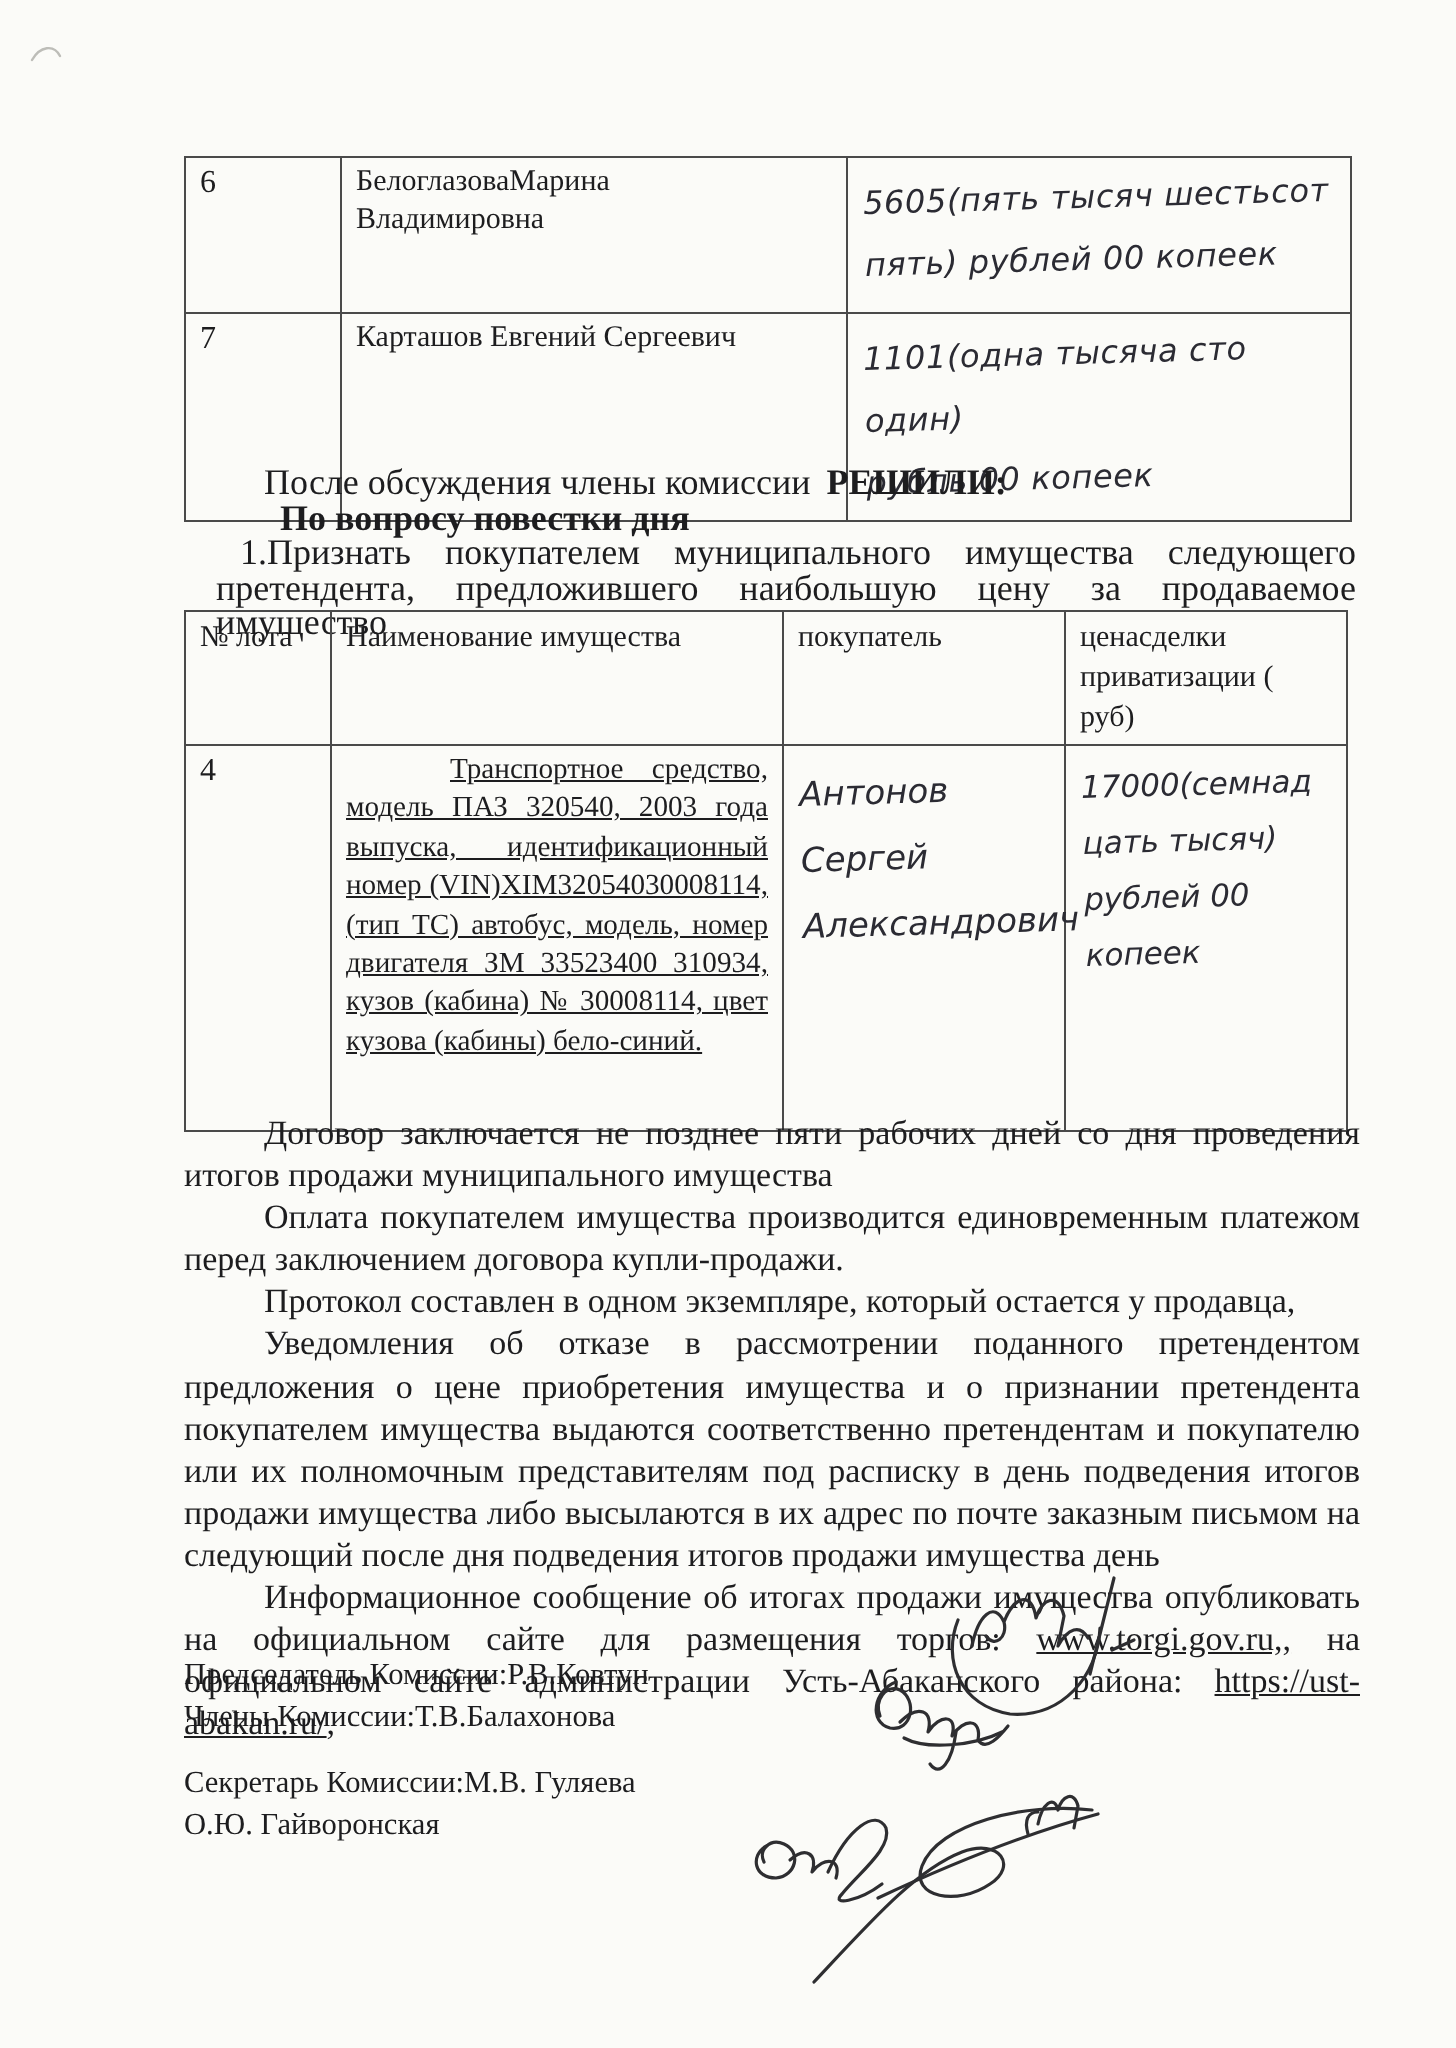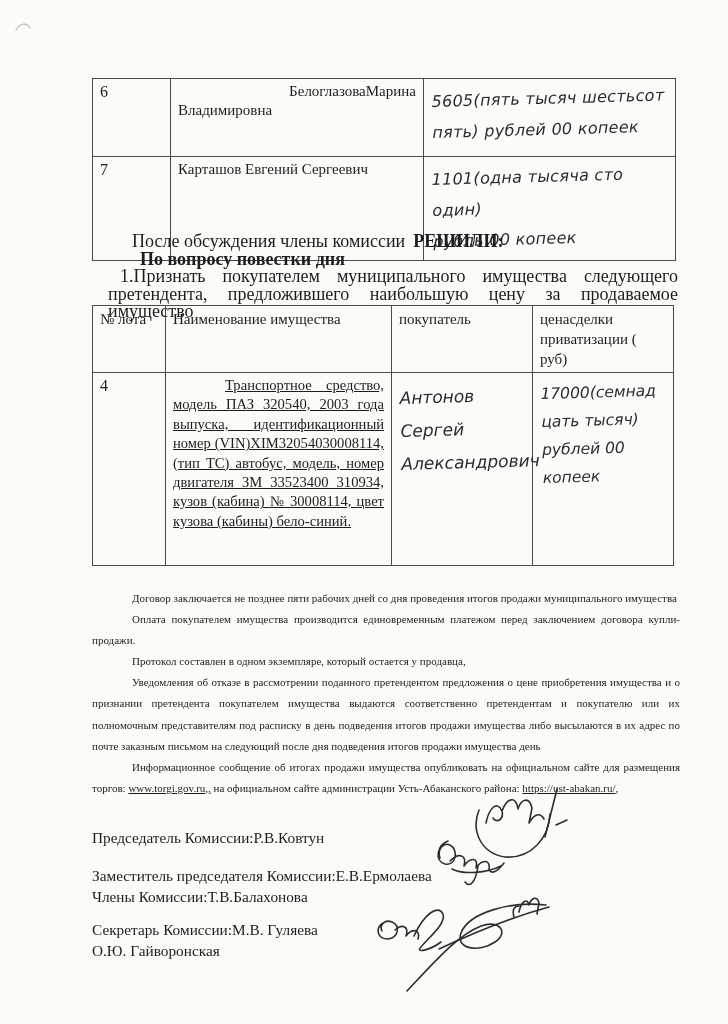--- a/index.html
+++ b/index.html
@@ -7,39 +7,39 @@
     position:relative; width:728px; height:1024px; margin:0 auto;
     background:#fbfbf8; overflow:hidden;
     font-family:"Liberation Serif", serif; color:#1d1d1f;
   }
   
   table {border-collapse:collapse; table-layout:fixed;}
   td {border:1px solid #4a4a4a; vertical-align:top; padding:3px 7px; font-size:15px; line-height:19px;}
   .t1 {position:absolute; left:92px; top:78px; width:583px;}
   .t2 {position:absolute; left:92px; top:305px; width:581px;}
   .num-cell {font-size:16px;}
-  .name-line {display:flex; justify-content:flex-end;}
+  .name-line {display:flex; justify-content:flex-start;}
   
   .hw {
     font-family:"DejaVu Sans", sans-serif; font-style:italic;
     color:#2b2b33; transform:rotate(-1.6deg); transform-origin:left top;
   }
   .hw-bid {font-size:16px; line-height:31px; padding-top:4px; letter-spacing:.3px;}
   .hw-buyer {font-size:17px; line-height:33px; padding-top:6px;}
   .hw-price {font-size:15.5px; line-height:28px; padding-top:4px;}
   .t2 .hdr {font-size:15px; line-height:20px; height:38px;}
   .price-hdr-l1 {display:flex; justify-content:flex-start;}
   .prop-cell {text-align:justify; font-size:14.6px; line-height:19.4px; text-indent:52px; height:186px;text-decoration:underline;}
   
   .decision {position:absolute; left:92px; top:233px; width:586px; font-size:18px; line-height:17.6px;}
   .ind {padding-left:40px;}
   .decision b {margin-left:8px;}
   .item1 {margin-left:16px; text-indent:12px; text-align:justify;}
   
-  .bodytext {position:absolute; left:92px; top:556px; width:588px; font-size:11px; line-height:21.1px;margin-top:32px;}
+  .bodytext {position:absolute; left:92px; top:556px; width:588px; font-size:17px; line-height:21.1px;}
   .bodytext p {margin:0; text-indent:40px; text-align:justify;}
   .doc-link {text-decoration:underline; color:inherit;}
   
   .signatures {position:absolute; left:92px; top:827px; width:592px; font-size:15.3px; line-height:21px;}
   .sig-row {display:flex; justify-content:flex-start;}
   .sig-row.mt1 {margin-top:17px;}
   .sig-row.mt2 {margin-top:12px;}
   .sig-overlay {position:absolute; left:0; top:0; width:728px; height:1024px; pointer-events:none;}
   .sig-overlay path {fill:none; stroke:#2e2e31; stroke-width:1.6; stroke-linecap:round; stroke-linejoin:round;}
   .sig-overlay path.faint {stroke:#bdbdb8; stroke-width:1.2;}
@@ -141,24 +141,20 @@
     <p>Протокол составлен в одном экземпляре, который остается у продавца,</p>
     <p>Уведомления об отказе в рассмотрении поданного претендентом предложения о цене приобретения имущества и о признании претендента покупателем имущества выдаются соответственно претендентам и покупателю или их полномочным представителям под расписку в день подведения итогов продажи имущества либо высылаются в их адрес по почте заказным письмом на следующий после дня подведения итогов продажи имущества день</p>
     <p><span>Информационное сообщение об итогах продажи имущества опубликовать на официальном сайте для размещения торгов: </span><span class="doc-link">www.torgi.gov.ru,,</span><span> на официальном сайте администрации Усть-Абаканского района: </span><span class="doc-link">https://ust-abakan.ru/</span><span>,</span></p>
   </div>
 
   <div class="signatures">
     <div class="sig-row">
       <span>Председатель Комиссии:</span>
       <span>Р.В.Ковтун</span>
     </div>
-    <div class="sig-row mt1">
-      <span>Заместитель председателя Комиссии:</span>
-      <span>Е.В.Ермолаева</span>
-    </div>
     <div class="sig-row">
       <span>Члены Комиссии:</span>
       <span>Т.В.Балахонова</span>
     </div>
     <div class="sig-row mt2">
       <span>Секретарь Комиссии:</span>
       <span>М.В. Гуляева</span>
     </div>
     <div class="sig-row">
       <span></span>

